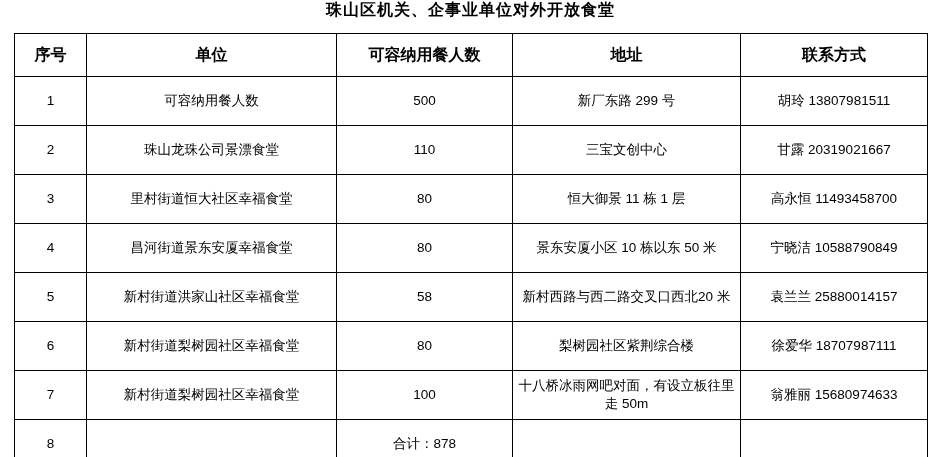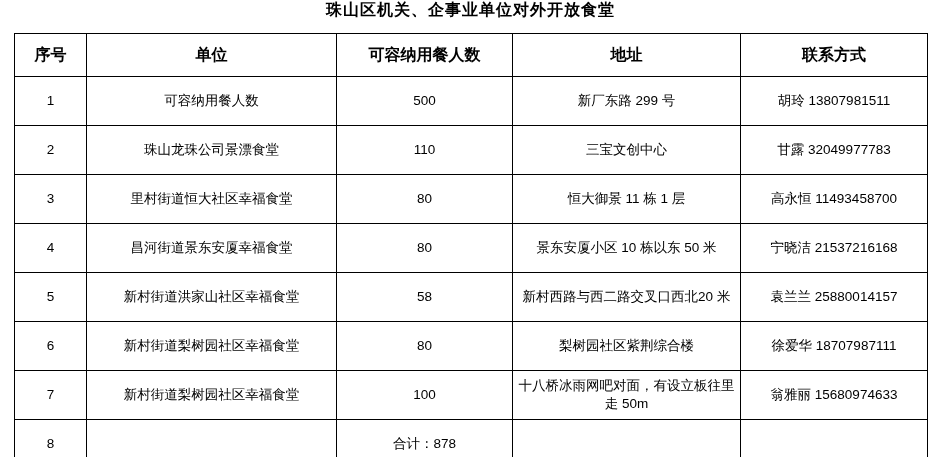--- a/index.html
+++ b/index.html
@@ -96,35 +96,35 @@
           <td>可容纳用餐人数</td>
           <td>500</td>
           <td>新厂东路 299 号</td>
           <td>胡玲 13807981511</td>
         </tr>
         <tr>
           <td>2</td>
           <td>珠山龙珠公司景漂食堂</td>
           <td>110</td>
           <td>三宝文创中心</td>
-          <td>甘露 32049977783</td>
+          <td>甘露 20319021667</td>
         </tr>
         <tr>
           <td>3</td>
           <td>里村街道恒大社区幸福食堂</td>
           <td>80</td>
           <td>恒大御景 11 栋 1 层</td>
           <td>高永恒 11493458700</td>
         </tr>
         <tr>
           <td>4</td>
           <td>昌河街道景东安厦幸福食堂</td>
           <td>80</td>
           <td>景东安厦小区 10 栋以东 50 米</td>
-          <td>宁晓洁 21537216168</td>
+          <td>宁晓洁 10588790849</td>
         </tr>
         <tr>
           <td>5</td>
           <td>新村街道洪家山社区幸福食堂</td>
           <td>58</td>
           <td>新村西路与西二路交叉口西北20 米</td>
           <td>袁兰兰 25880014157</td>
         </tr>
         <tr>
           <td>6</td>

